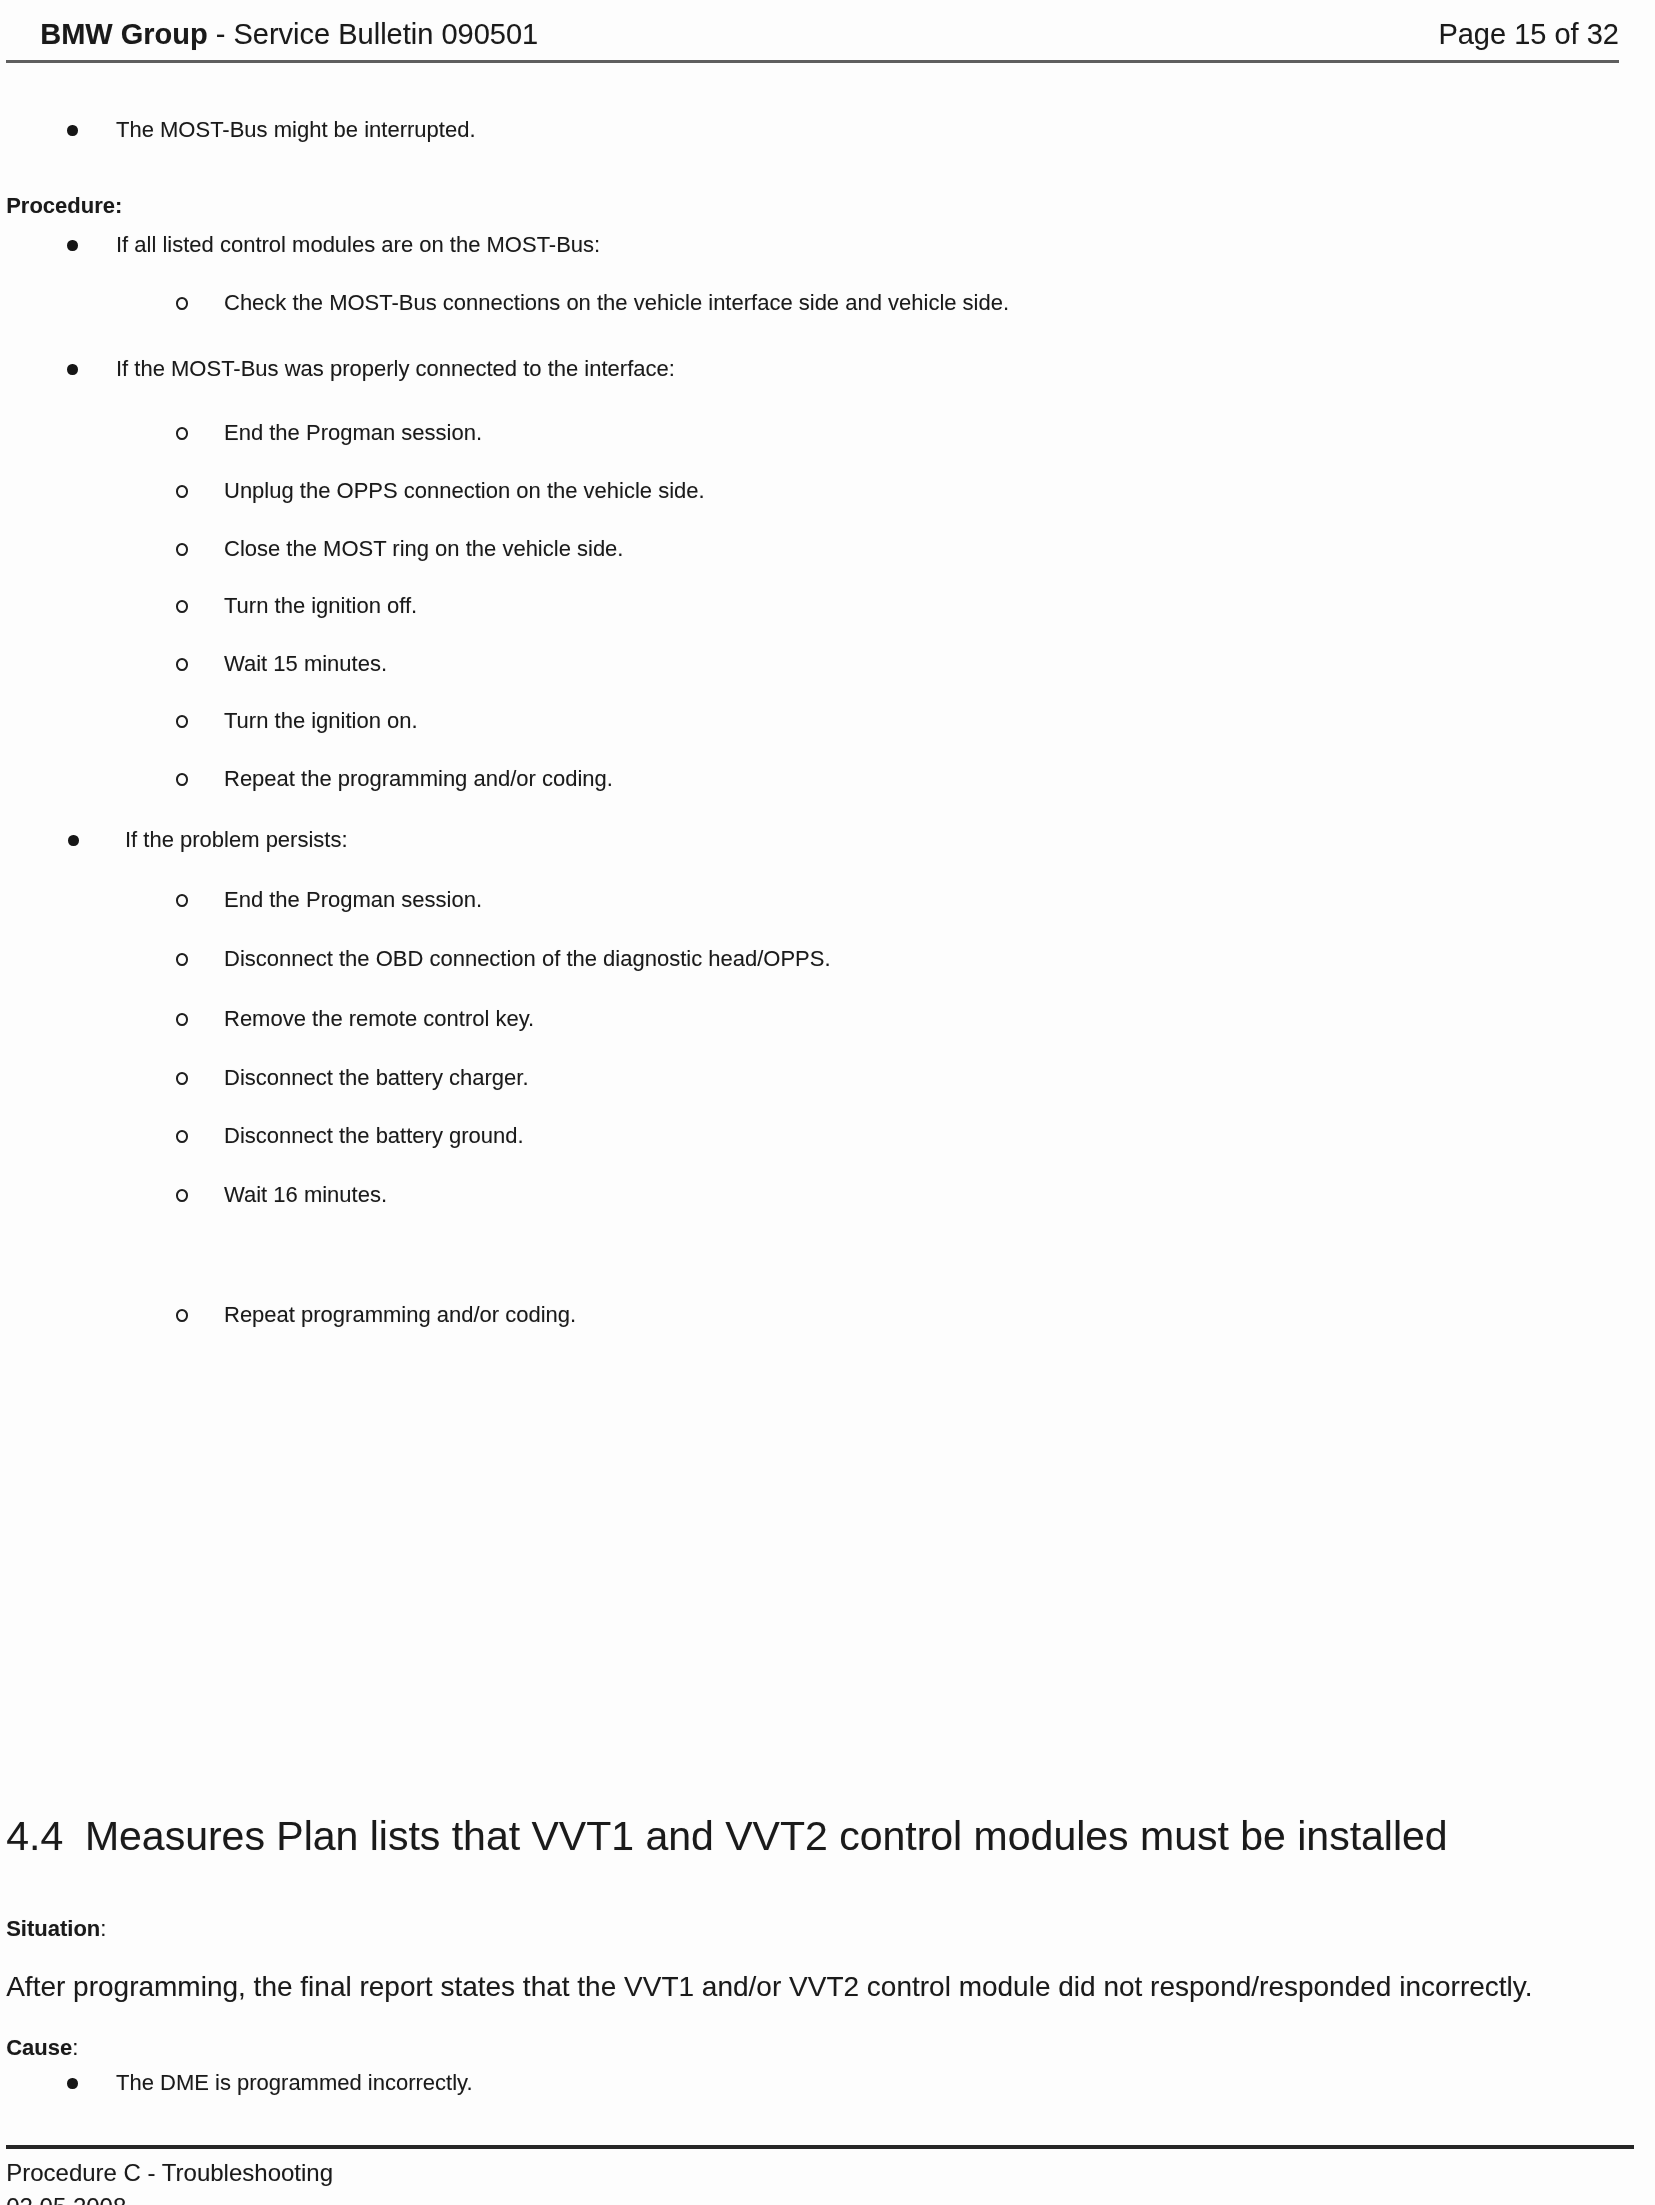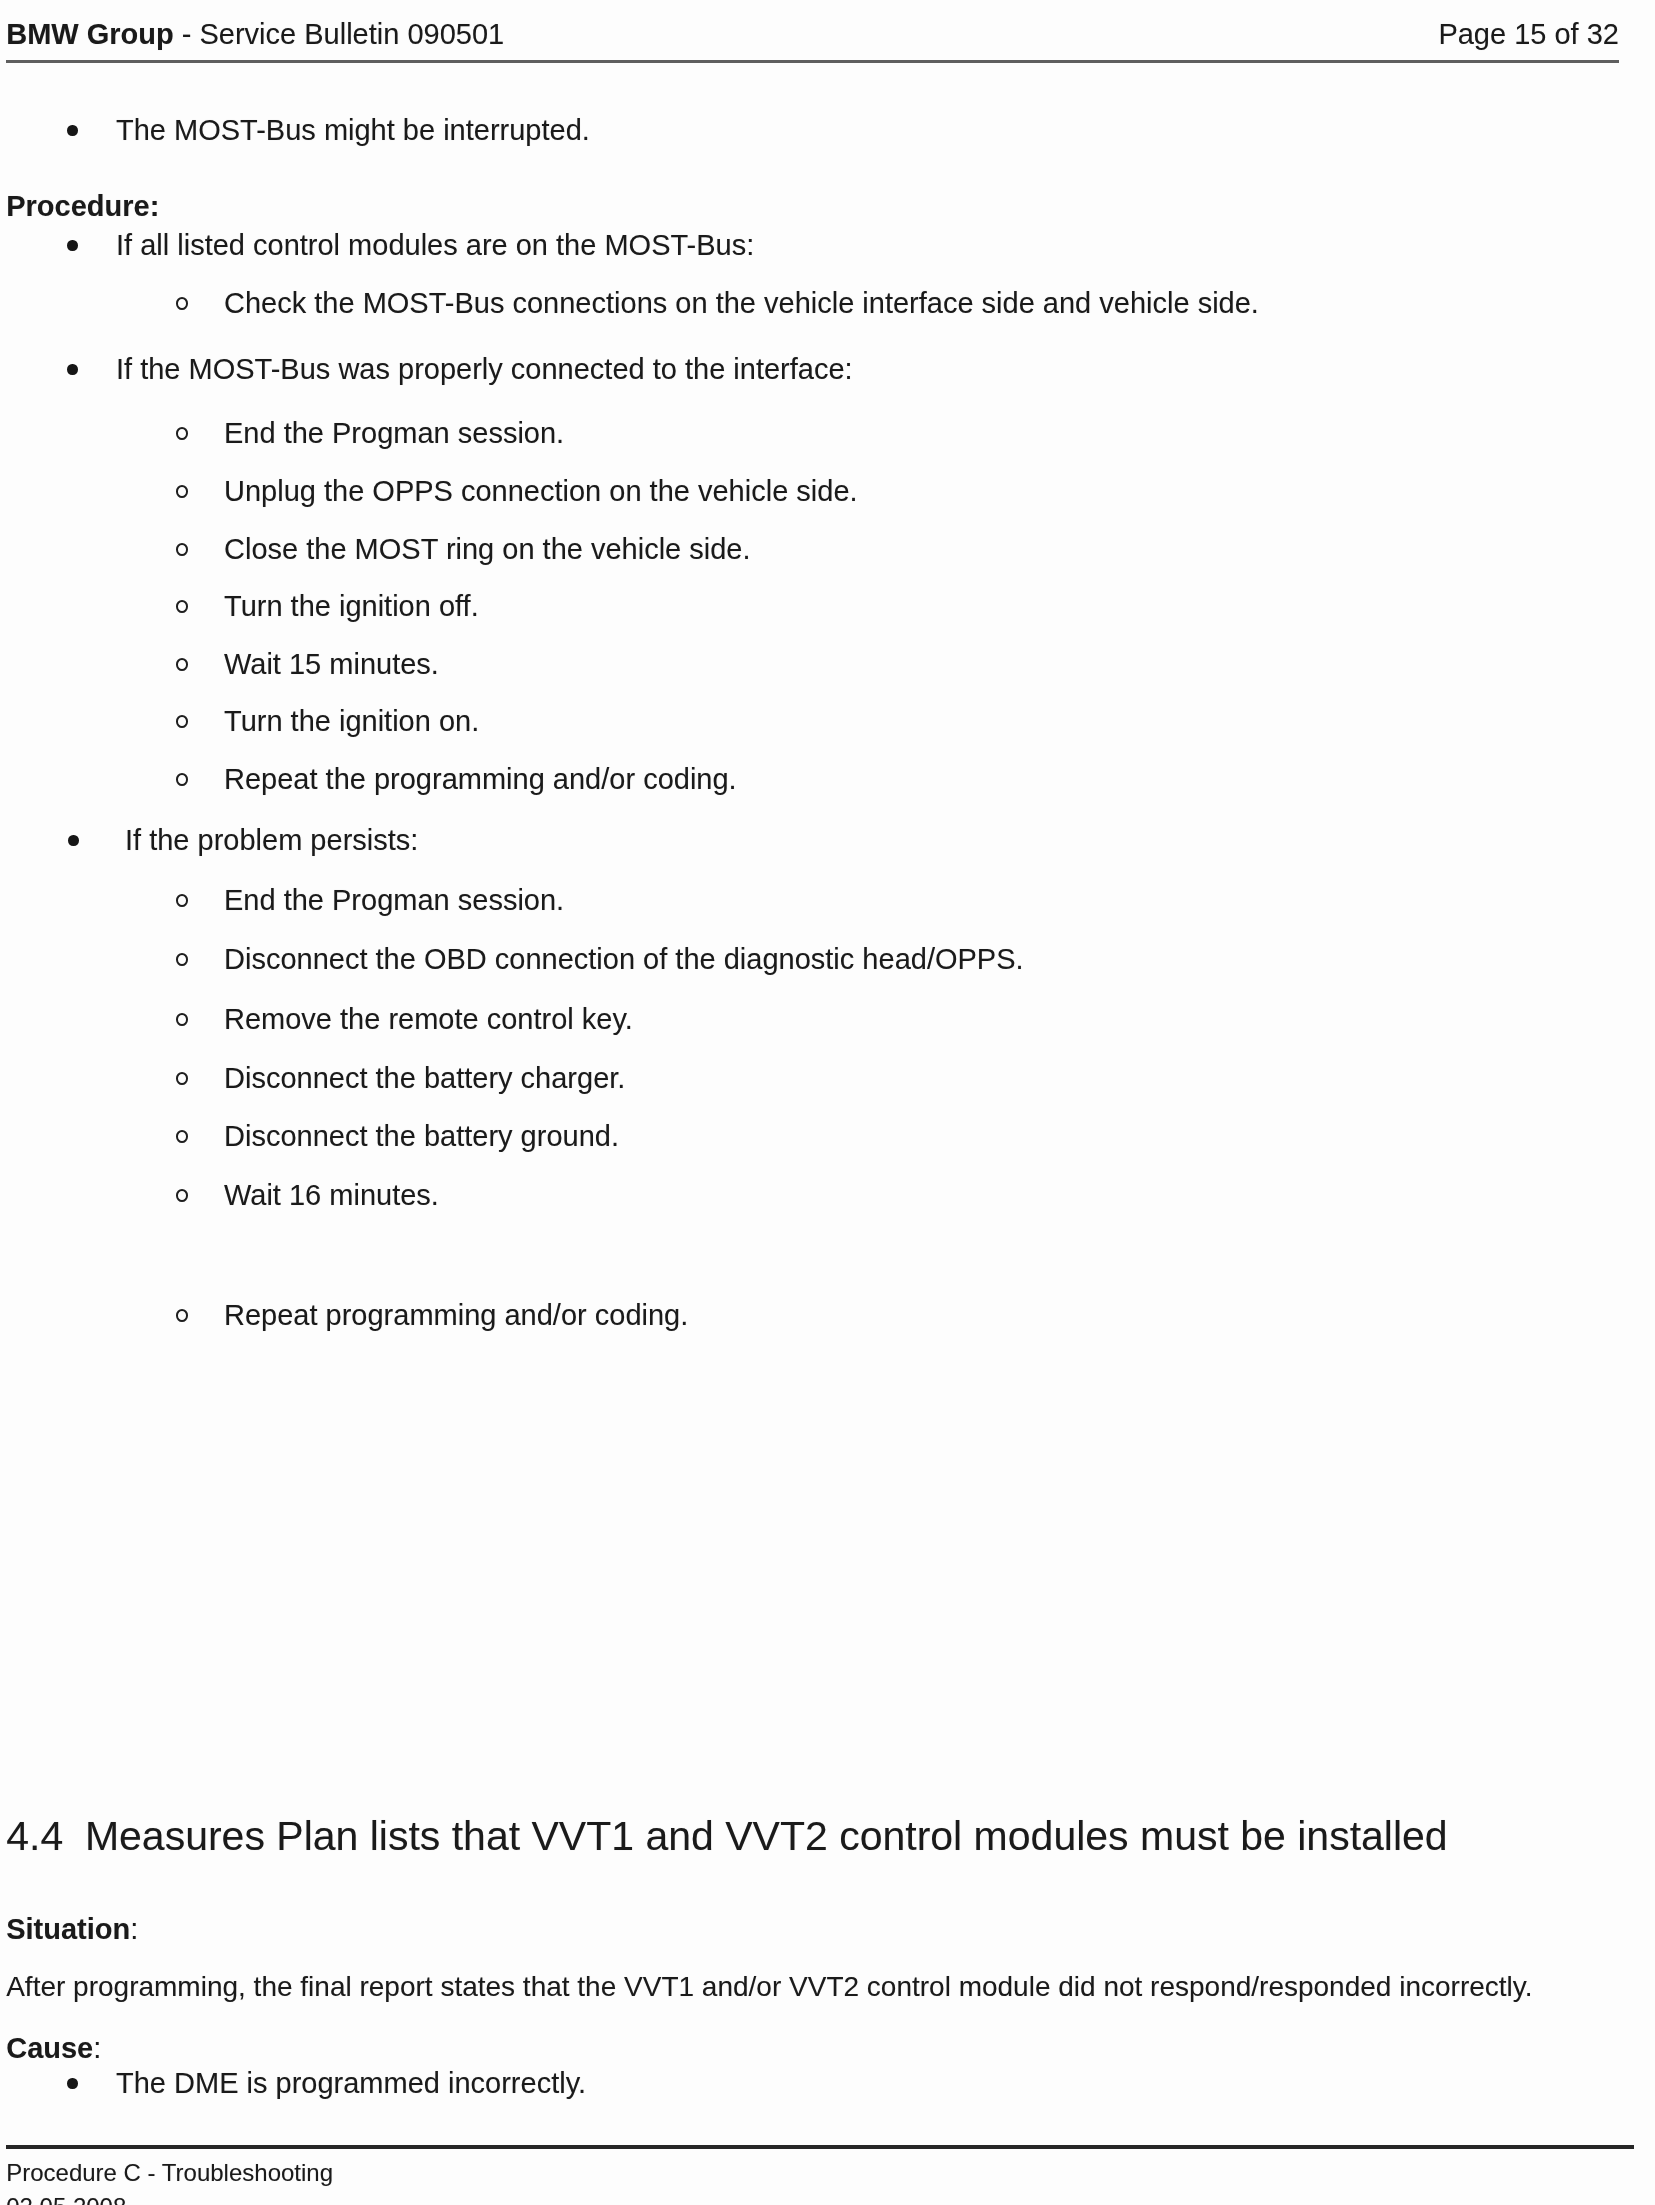--- a/index.html
+++ b/index.html
@@ -11,33 +11,33 @@
     color:#1a1a1a;
     font-family:"Liberation Sans","DejaVu Sans",sans-serif;
     overflow:hidden;
     text-shadow:0 0 0.8px rgba(20,20,20,0.25);
   }
   .header{
     position:absolute;top:17px;left:6.2px;right:37px;
     display:flex;justify-content:space-between;
     font-size:29px;line-height:34px;white-space:nowrap;
   }
-  .hdr-left{display:flex;}
+  .hdr-left{display:flex;margin-left:34px;}
   .bold{font-weight:700;}
   .pre{white-space:pre;}
   .hrule{position:absolute;top:60px;left:6.2px;right:37px;height:3.1px;background:#5f5f5f;}
   .frule{position:absolute;top:2145px;left:6.2px;right:21.7px;height:3.9px;background:#262626;}
   .footer{
     position:absolute;top:2156px;left:6.2px;right:21.7px;
     display:flex;justify-content:space-between;
     font-size:24px;line-height:34px;white-space:nowrap;flex-direction:column;
   }
   .row{
     position:absolute;left:0;right:0;height:34px;line-height:34px;
-    font-size:29px;white-space:nowrap;
+    font-size:22px;white-space:nowrap;
   }
   .dot{
     position:absolute;left:67px;top:11.6px;width:10.8px;height:11.6px;
     background:#161616;border-radius:50%;
   }
   .circ{
     position:absolute;left:176px;top:10.8px;width:12.4px;height:13px;
     border:2.3px solid #1f1f1f;border-radius:50%;box-sizing:border-box;background:transparent;
   }
   .tx0{position:absolute;left:6.2px;margin-top:22px;}

